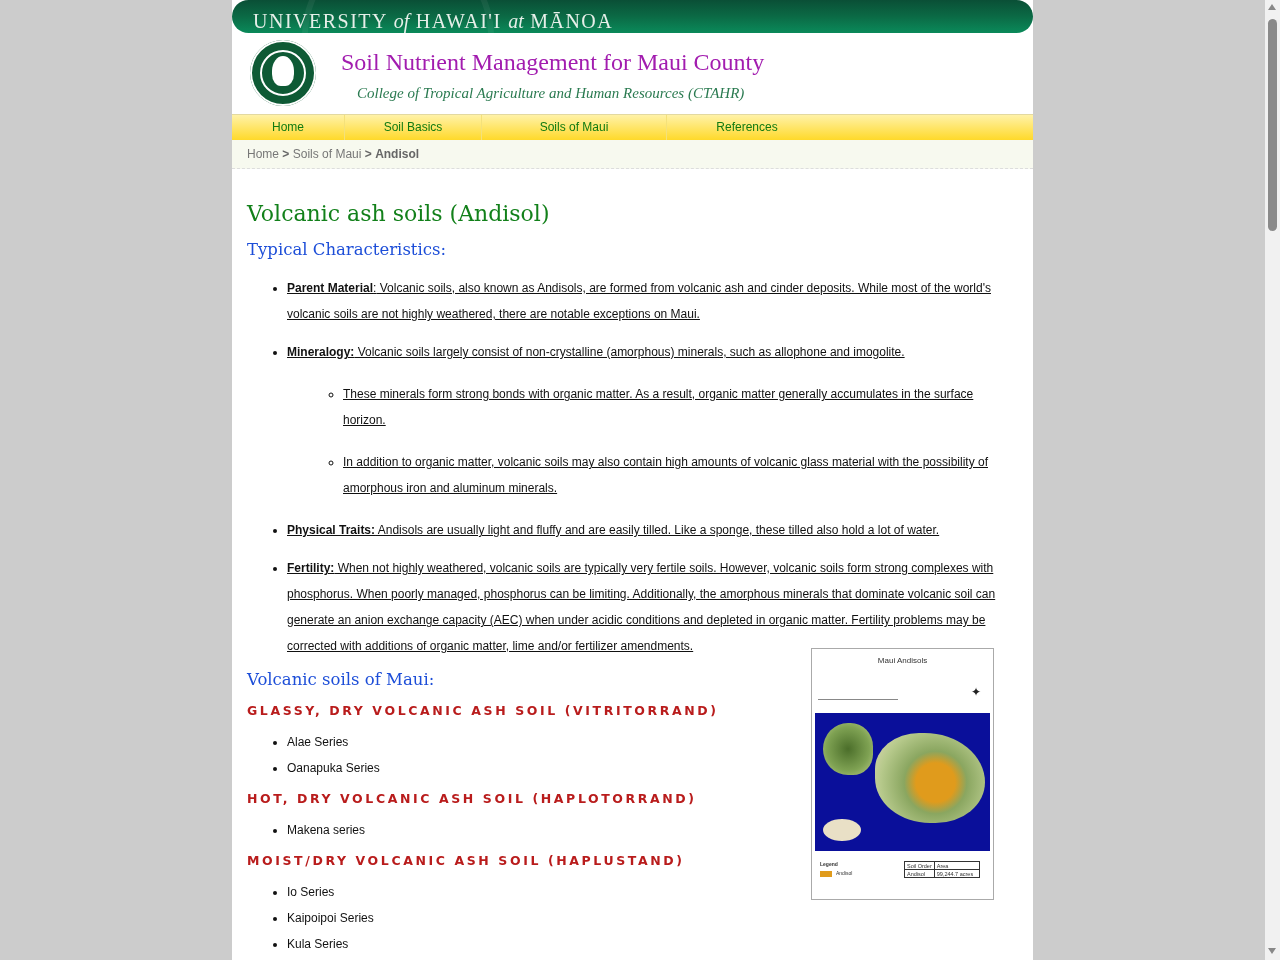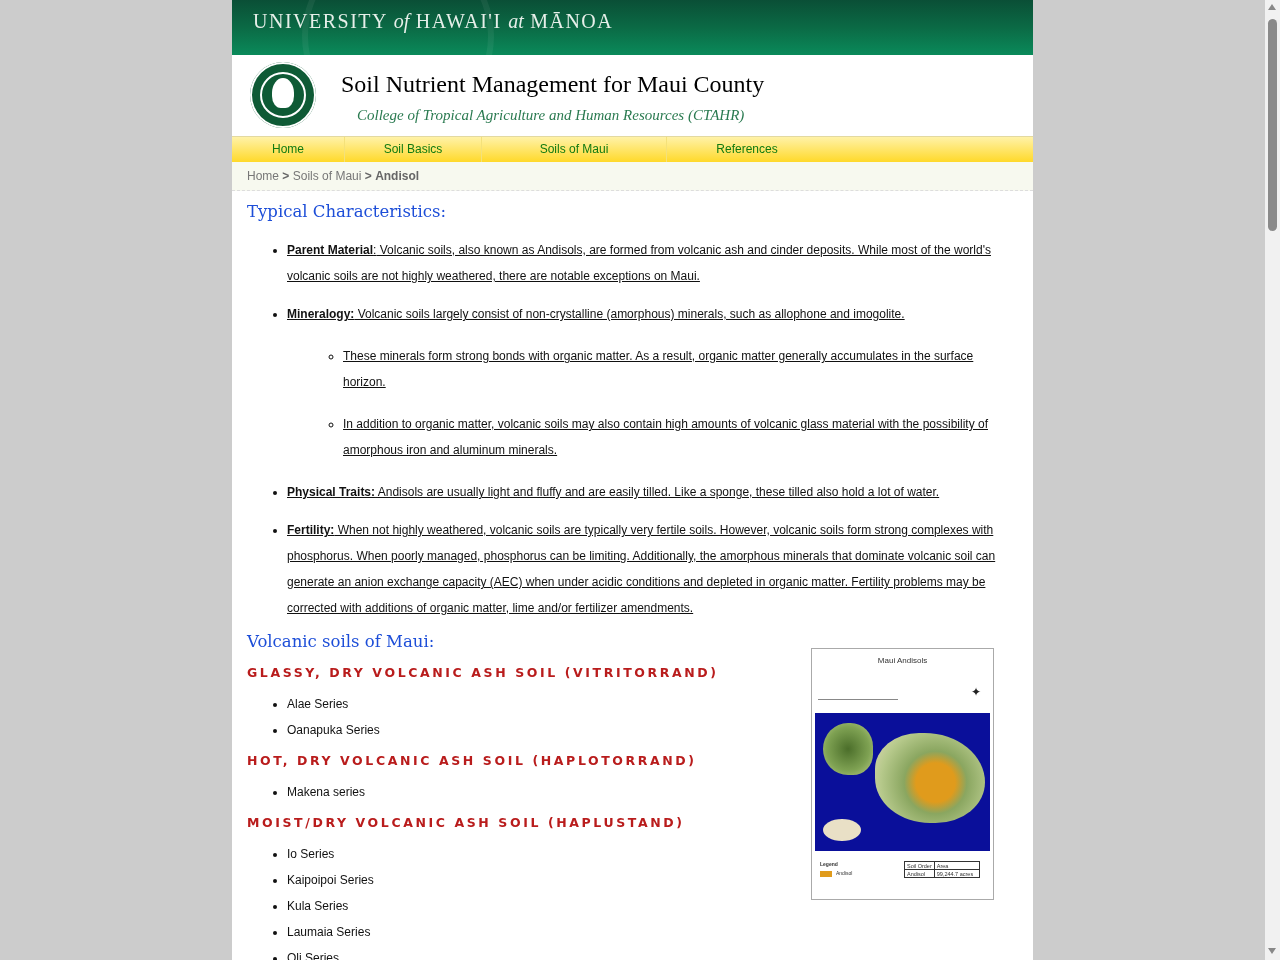--- a/index.html
+++ b/index.html
@@ -1,26 +1,26 @@
 <!DOCTYPE html>
 <html><head>
 <meta charset="utf-8">
 <style>
   html,body{margin:0;padding:0;}
   body{background:#cccccc;width:1280px;height:960px;overflow:hidden;position:relative;font-family:"Liberation Sans",sans-serif;}
   .page{position:absolute;left:232px;top:0;width:801px;height:960px;background:#fff;overflow:hidden;}
-  .uh-bar{height:55px;background:linear-gradient(#0a4f36,#0b6a45 50%,#0a8a5a);position:relative;overflow:hidden;}
+  .uh-bar{height:33px;background:linear-gradient(#0a4f36,#0b6a45 50%,#0a8a5a);position:relative;overflow:hidden;border-radius:22px;}
   .uh-bar .seal-bg{position:absolute;left:70px;top:-60px;width:180px;height:180px;border-radius:50%;border:6px solid rgba(255,255,255,0.06);}
   .uh-title{position:absolute;left:21px;top:10px;color:#e6efe9;font-family:"Liberation Serif",serif;font-size:20px;letter-spacing:1.5px;}
   .uh-title i{font-style:italic;letter-spacing:0;}
   .header{height:81px;position:relative;background:#fff;}
   .logo{position:absolute;left:18px;top:7px;width:66px;height:66px;border-radius:50%;background:#0e5a35;box-shadow:0 0 0 2px #fff inset;}
   .logo .inner{position:absolute;left:10px;top:10px;width:46px;height:46px;border-radius:50%;border:2px solid #fff;box-sizing:border-box;}
   .logo .leaf{position:absolute;left:22px;top:16px;width:22px;height:30px;background:#fff;border-radius:50% 50% 40% 40%;}
-  .site-title{position:absolute;left:109px;top:16px;color:#000000;font-family:"Liberation Serif",serif;font-size:24px;}
+  .site-title{position:absolute;left:109px;top:16px;color:#a21caf;font-family:"Liberation Serif",serif;font-size:24px;}
   .site-sub{position:absolute;left:125px;top:52px;color:#2a7a50;font-family:"Liberation Serif",serif;font-style:italic;font-size:15px;}
   .nav{height:25px;background:linear-gradient(#fff2a8,#ffd92a);display:flex;border-top:1px solid #e3d9a0;}
   .nav a{display:block;text-align:center;color:#117a11;font-size:12px;line-height:24px;text-decoration:none;border-right:1px solid #f4e17a;}
   .crumb{height:28px;background:#f7f9ef;border-bottom:1px dashed #dddddd;font-size:12px;color:#777;line-height:28px;padding-left:15px;}
   .crumb b{color:#666;}
   .content{padding:0 15px;}
   h1{font-family:"DejaVu Serif",serif;font-weight:normal;color:#12801a;font-size:22px;margin:30px 0 0 0;line-height:30px;}
   h2{font-family:"DejaVu Serif",serif;font-weight:normal;color:#1d4ed8;font-size:16.5px;margin:10px 0 0 0;line-height:22px;}
   ul.main{margin:14px 0 0 0;padding-left:40px;font-size:12px;color:#111;line-height:26px;text-decoration:underline;}
   ul.main > li{margin-bottom:12px;}
@@ -74,20 +74,21 @@
 
   <div class="crumb">
     <span>Home</span>
     <b>&gt;</b>
     <span>Soils of Maui</span>
     <b>&gt;</b>
     <b>Andisol</b>
   </div>
 
   <div class="content">
+    <h1>Volcanic ash soils (Andisol)</h1>
     <h2>Typical Characteristics:</h2>
     <ul class="main">
       <li><b>Parent Material</b><span>:</span><span> Volcanic soils, also known as Andisols, are formed from volcanic ash and cinder deposits. While most of the world's volcanic soils are not highly weathered, there are notable exceptions on Maui.</span></li>
       <li><b>Mineralogy:</b><span> Volcanic soils largely consist of non-crystalline (amorphous) minerals, such as allophone and imogolite.</span>
         <ul class="sub">
           <li>These minerals form strong bonds with organic matter. As a result, organic matter generally accumulates in the surface horizon.</li>
           <li>In addition to organic matter, volcanic soils may also contain high amounts of volcanic glass material with the possibility of amorphous iron and aluminum minerals.</li>
         </ul>
       </li>
       <li><b>Physical Traits:</b><span> Andisols are usually light and fluffy and are easily tilled. Like a sponge, these tilled also hold a lot of water.</span></li>

